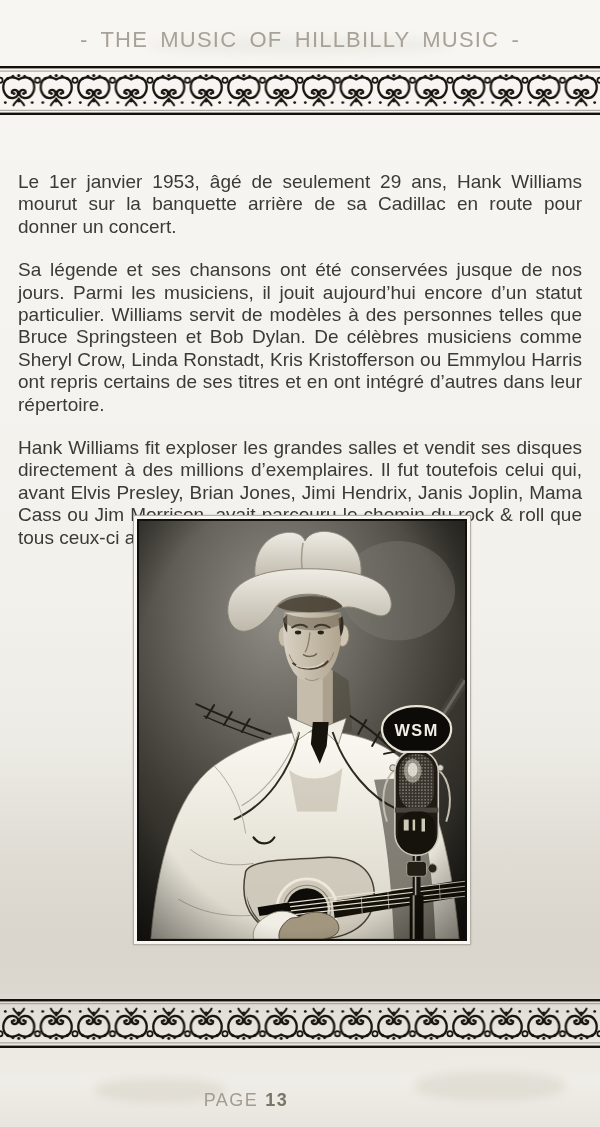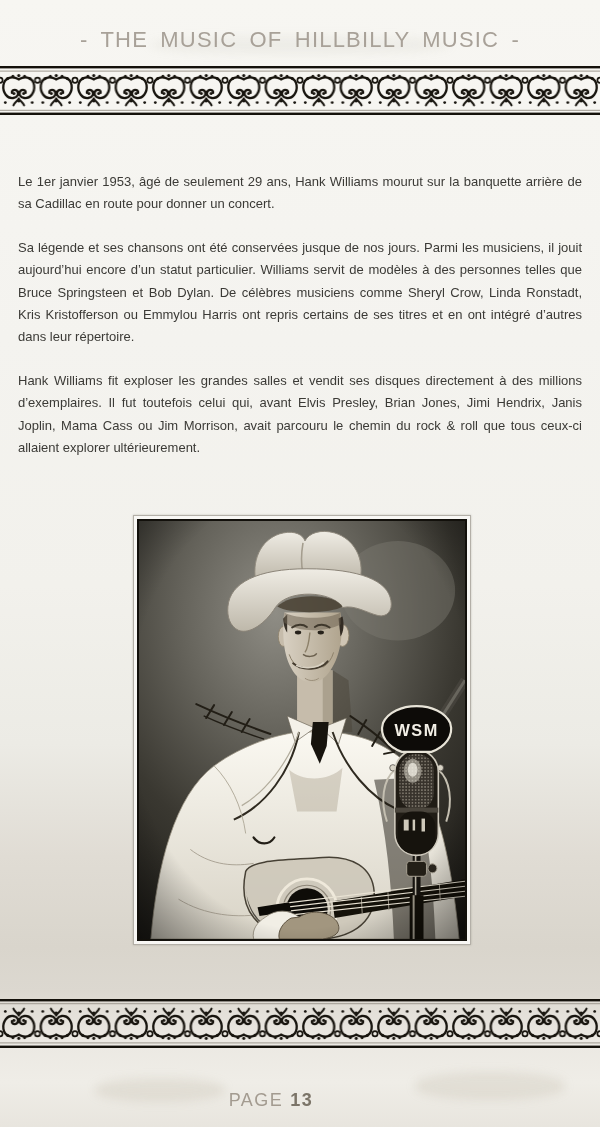--- a/index.html
+++ b/index.html
@@ -14,36 +14,36 @@
   .title{
     position:absolute;top:27px;left:0;width:600px;text-align:center;
     font-size:22px;font-weight:normal;letter-spacing:1.2px;word-spacing:5px;
     color:#a8a198;
   }
   .band{position:absolute;left:0;width:600px;height:50px;display:block;}
   .band-top{top:66px;}
   .band-bottom{top:998px;transform:scaleY(-1);}
   .article{
     position:absolute;top:171px;left:18px;width:564px;
-    font-size:13px;line-height:22.4px;color:#3b3a36;
+    font-size:19px;line-height:22.4px;color:#3b3a36;
     text-align:justify;
   }
   .article p{margin:0 0 21px 0;}
   .photo-frame{
     position:absolute;left:133px;top:515px;width:338px;height:430px;
     background:#f8f7f4;border:1px solid #b3afa7;box-sizing:border-box;padding:3px;
     box-shadow:0 0 2px rgba(60,55,45,.25);
   }
   .photo-frame svg{
     display:block;width:100%;height:100%;
     border:2px solid #12100b;box-sizing:border-box;background:#24221d;
   }
   .footer{
     position:absolute;top:1090px;left:0;width:492px;text-align:center;
-    font-size:18px;letter-spacing:1.5px;color:#a39b90;padding-left:25px;
+    font-size:18px;letter-spacing:1.5px;color:#a39b90;
   }
   .footer .num{font-weight:bold;color:#7b7468;margin-left:7px;}
   .ghost{position:absolute;background:rgba(164,152,128,.17);border-radius:45%;filter:blur(5px);}
   .ghost-a{left:95px;top:1078px;width:130px;height:24px;}
   .ghost-b{left:415px;top:1072px;width:150px;height:28px;}
   .ghost-c{left:150px;top:36px;width:300px;height:18px;background:rgba(170,162,145,.10);}
 </style>
 </head>
 <body>
 

